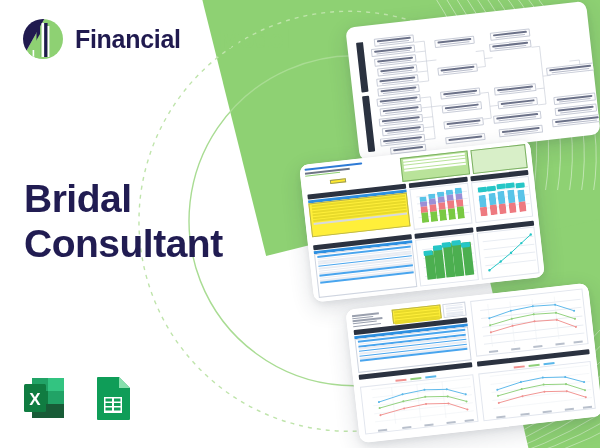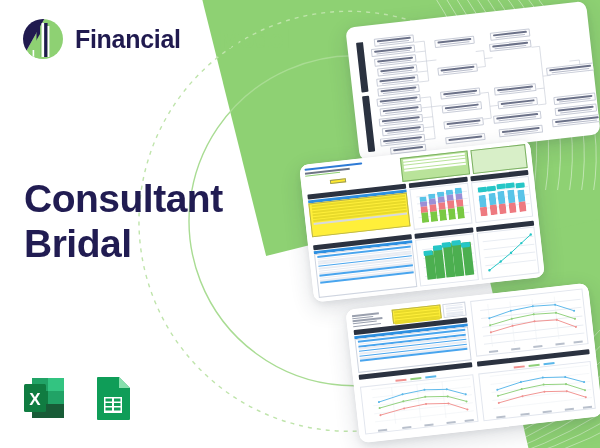--- a/index.html
+++ b/index.html
@@ -187,22 +187,22 @@
         <rect x="10.6" y="32" width="1.6" height="9" fill="#ffffff"></rect>
       </g>
       <circle cx="21" cy="21" r="20" fill="none" stroke="#ffffff" stroke-width="0"></circle>
     </svg>
     <div class="logo-text">
       <span class="lt-dark">Financial </span><span class="lt-green">Model</span>
     </div>
   </div>
 
   <div class="title">
+    <span>Bridal</span>
     <span>Consultant</span>
-    <span>Bridal</span>
   </div>
 
   <div class="icons">
     <svg class="app-icon" viewBox="0 0 52 52">
       <rect x="14" y="6" width="32" height="13" fill="#21a366"></rect>
       <rect x="14" y="19" width="32" height="13" fill="#107c41"></rect>
       <rect x="14" y="32" width="32" height="14" fill="#185c37"></rect>
       <rect x="30" y="6" width="16" height="13" fill="#33c481"></rect>
       <rect x="30" y="19" width="16" height="13" fill="#21a366"></rect>
       <rect x="6" y="12" width="22" height="28" rx="1.5" fill="#107c41"></rect>

